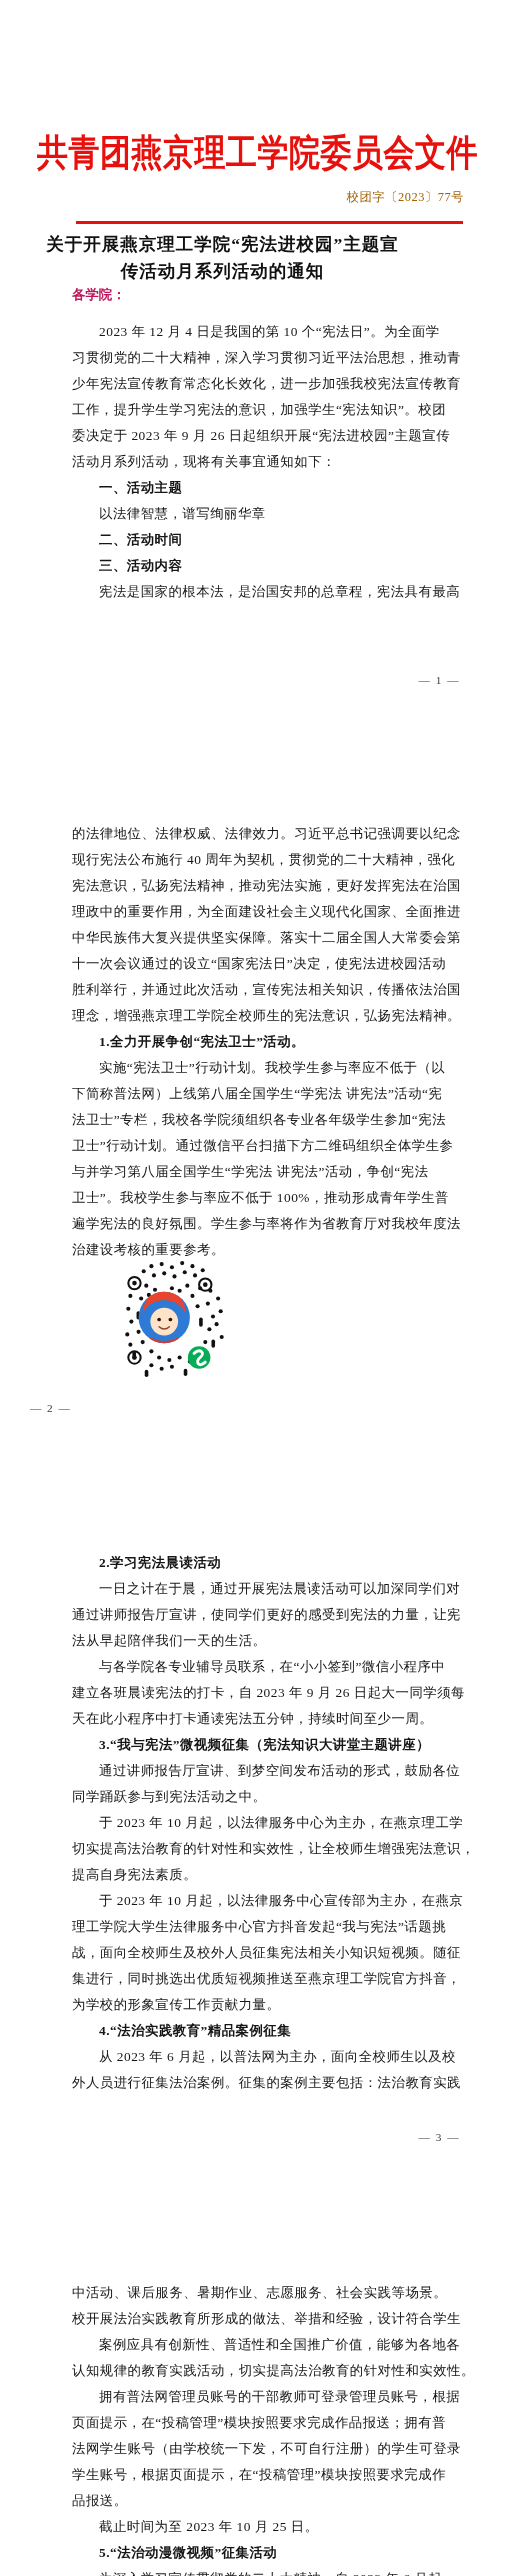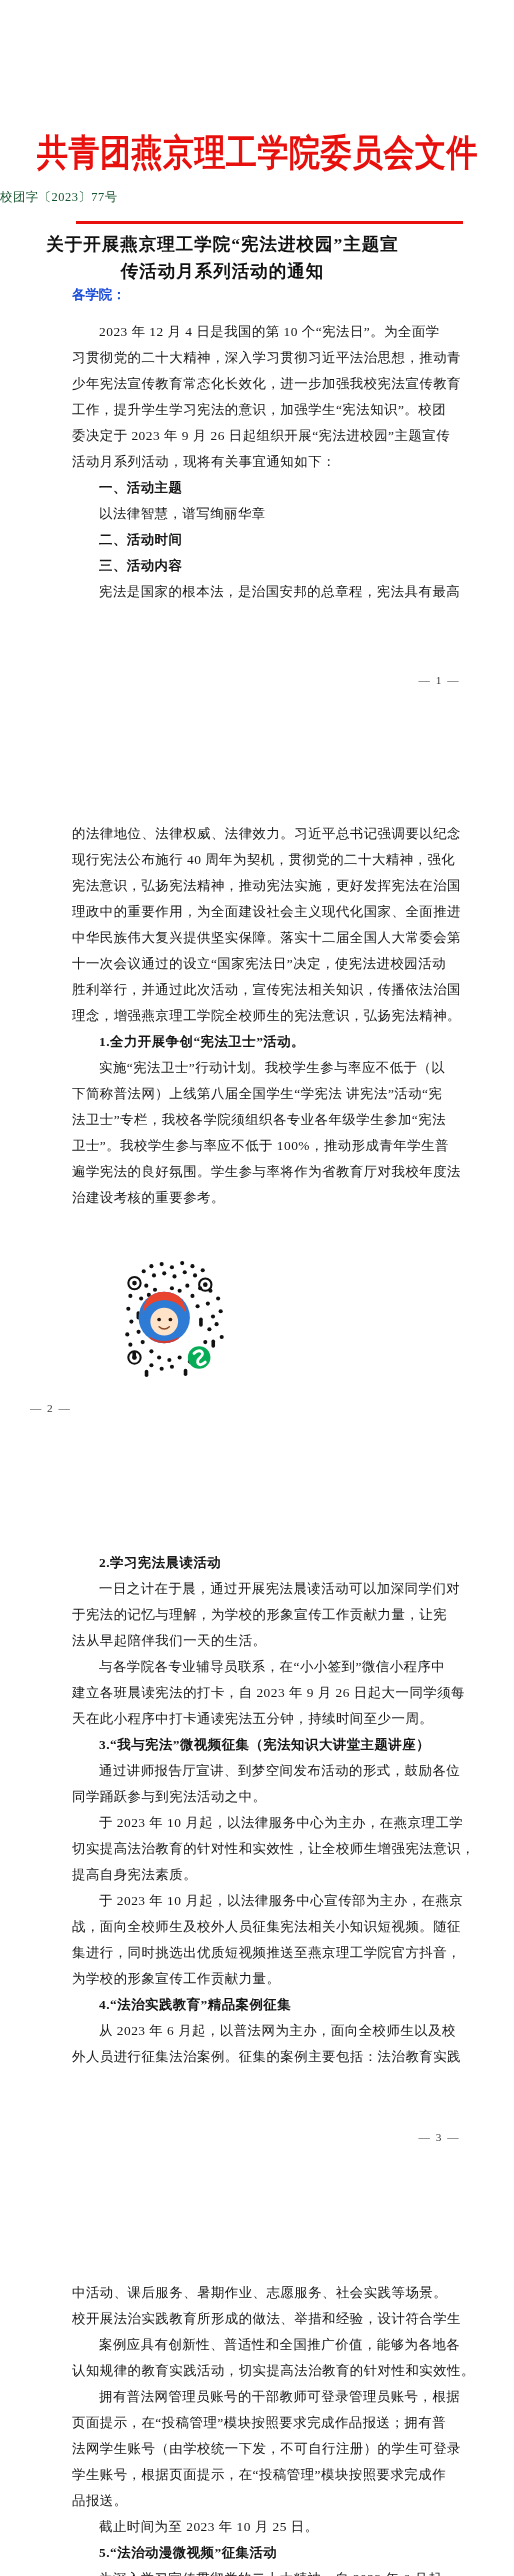--- a/index.html
+++ b/index.html
@@ -12,31 +12,31 @@
   #pg2{top:728px;height:728px;}
   #pg3{top:1457px;height:729px;}
   #pg4{top:2186px;height:728px;}
 
   .banner{
     position:absolute;top:128px;left:0;width:515px;text-align:center;
     font-size:31px;font-weight:900;color:#e8100c;letter-spacing:0.5px;
     transform:scaleY(1.18);transform-origin:top center;white-space:nowrap;
   }
   .docnum{
-    position:absolute;top:189px;left:0;width:464px;text-align:left;
-    font-size:12.4px;color:#14532d;letter-spacing:0.5px;
+    position:absolute;top:189px;left:0;width:464px;text-align:right;
+    font-size:12.4px;color:#a16207;letter-spacing:0.5px;
   }
   .redline{position:absolute;top:221px;left:76px;right:52px;height:2.6px;background:#e8100c;}
   .doctitle{
     position:absolute;top:231px;left:0;width:445px;text-align:center;
     font-size:17.5px;font-weight:700;line-height:27px;letter-spacing:1px;color:#111;
   }
   .salutation{
     position:absolute;top:286px;left:72px;font-size:13.4px;font-weight:700;
-    font-family:"Liberation Sans","DejaVu Sans",sans-serif;color:#1d4ed8;
+    font-family:"Liberation Sans","DejaVu Sans",sans-serif;color:#be185d;
   }
   .lines{position:absolute;left:72px;width:392px;}
   .ln{height:26px;line-height:26px;font-size:13.4px;letter-spacing:0.5px;white-space:nowrap;color:#161616;}
   .ind{padding-left:27px;}
   .hd{font-family:Liberation Serif, serif;font-weight:700;}
   .pagenum{position:absolute;top:674px;font-size:11.3px;color:#3a3a3a;letter-spacing:1.5px;white-space:nowrap;}
   .pn-r{right:55px;}
   .pn-l{left:30px;}
 
   .qrblock{position:absolute;top:532px;left:123px;width:103px;height:117px;}
@@ -78,20 +78,22 @@
       <div class="ln">宪法意识，弘扬宪法精神，推动宪法实施，更好发挥宪法在治国</div>
       <div class="ln">理政中的重要作用，为全面建设社会主义现代化国家、全面推进</div>
       <div class="ln">中华民族伟大复兴提供坚实保障。落实十二届全国人大常委会第</div>
       <div class="ln">十一次会议通过的设立“国家宪法日”决定，使宪法进校园活动</div>
       <div class="ln">胜利举行，并通过此次活动，宣传宪法相关知识，传播依法治国</div>
       <div class="ln">理念，增强燕京理工学院全校师生的宪法意识，弘扬宪法精神。</div>
       <div class="ln ind hd">1.全力开展争创“宪法卫士”活动。</div>
       <div class="ln ind">实施“宪法卫士”行动计划。我校学生参与率应不低于（以</div>
       <div class="ln">下简称普法网）上线第八届全国学生“学宪法 讲宪法”活动“宪</div>
       <div class="ln">法卫士”专栏，我校各学院须组织各专业各年级学生参加“宪法</div>
+      <div class="ln">卫士”行动计划。通过微信平台扫描下方二维码组织全体学生参</div>
+      <div class="ln">与并学习第八届全国学生“学宪法 讲宪法”活动，争创“宪法</div>
       <div class="ln">卫士”。我校学生参与率应不低于 100%，推动形成青年学生普</div>
       <div class="ln">遍学宪法的良好氛围。学生参与率将作为省教育厅对我校年度法</div>
       <div class="ln">治建设考核的重要参考。</div>
     </div>
 
     <div class="qrblock">
       <svg width="103" height="117" viewBox="0 0 200 228" xmlns="http://www.w3.org/2000/svg">
         <g fill="#111">
           <circle cx="55" cy="12" r="4"></circle>
             <circle cx="75" cy="8" r="4"></circle>
@@ -181,32 +183,33 @@
         </g>
       </svg>
     </div>
     <div class="pagenum pn-l">— 2 —</div>
   </section>
 
   <section class="page" id="pg3">
     <div class="lines" style="top:93px">
       <div class="ln ind hd">2.学习宪法晨读活动</div>
       <div class="ln ind">一日之计在于晨，通过开展宪法晨读活动可以加深同学们对</div>
-      <div class="ln">于宪法的记忆与理解，为学校的形象宣传工作贡献力量，让宪</div>
+      <div class="ln">通过讲师报告厅宣讲，使同学们更好的感受到宪法的力量，让宪</div>
       <div class="ln">法从早起陪伴我们一天的生活。</div>
       <div class="ln ind">与各学院各专业辅导员联系，在“小小签到”微信小程序中</div>
       <div class="ln">建立各班晨读宪法的打卡，自 2023 年 9 月 26 日起大一同学须每</div>
       <div class="ln">天在此小程序中打卡通读宪法五分钟，持续时间至少一周。</div>
       <div class="ln ind hd">3.“我与宪法”微视频征集（宪法知识大讲堂主题讲座）</div>
       <div class="ln ind">通过讲师报告厅宣讲、到梦空间发布活动的形式，鼓励各位</div>
       <div class="ln">同学踊跃参与到宪法活动之中。</div>
       <div class="ln ind">于 2023 年 10 月起，以法律服务中心为主办，在燕京理工学</div>
       <div class="ln">切实提高法治教育的针对性和实效性，让全校师生增强宪法意识，</div>
       <div class="ln">提高自身宪法素质。</div>
       <div class="ln ind">于 2023 年 10 月起，以法律服务中心宣传部为主办，在燕京</div>
+      <div class="ln">理工学院大学生法律服务中心官方抖音发起“我与宪法”话题挑</div>
       <div class="ln">战，面向全校师生及校外人员征集宪法相关小知识短视频。随征</div>
       <div class="ln">集进行，同时挑选出优质短视频推送至燕京理工学院官方抖音，</div>
       <div class="ln">为学校的形象宣传工作贡献力量。</div>
       <div class="ln ind hd">4.“法治实践教育”精品案例征集</div>
       <div class="ln ind">从 2023 年 6 月起，以普法网为主办，面向全校师生以及校</div>
       <div class="ln">外人员进行征集法治案例。征集的案例主要包括：法治教育实践</div>
     </div>
     <div class="pagenum pn-r">— 3 —</div>
   </section>
 

